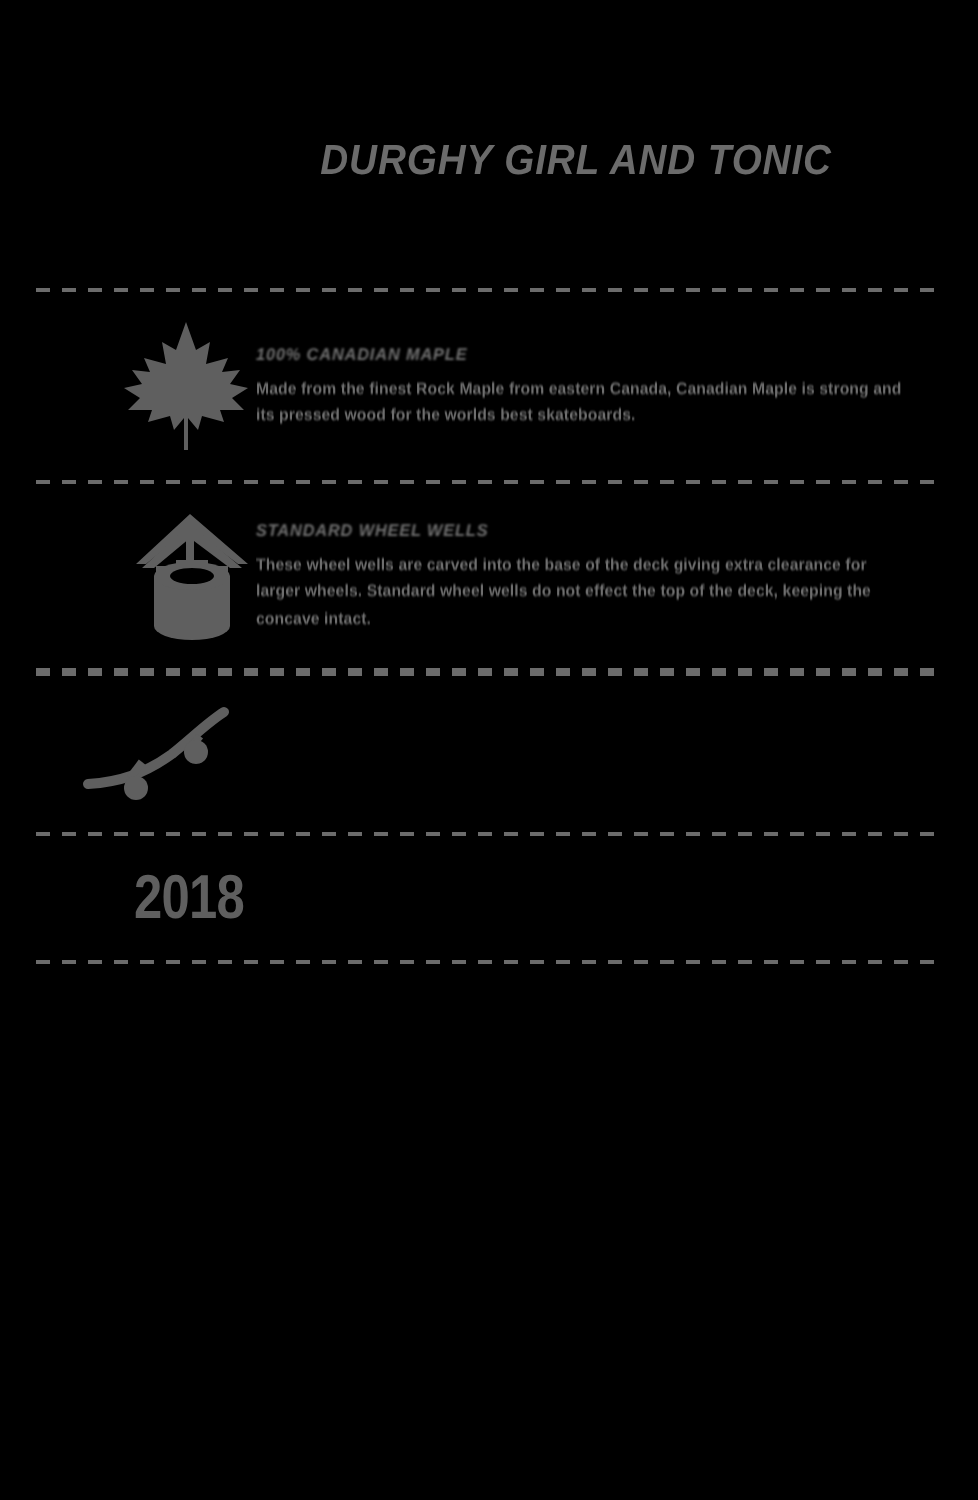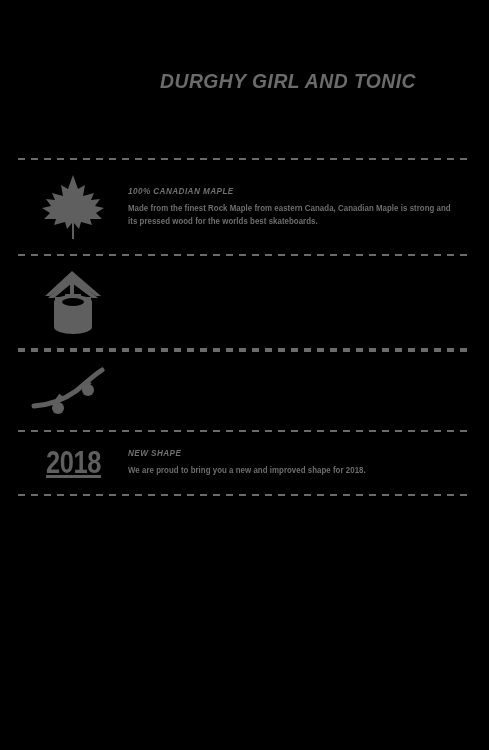--- a/index.html
+++ b/index.html
@@ -44,21 +44,21 @@
     text-transform: uppercase;
     transform: scaleX(0.92);
     transform-origin: center;
     white-space: nowrap;
     filter: blur(0.35px);
   }
 
   
   .features {
     position: absolute;
-    top: 158px;
+    top: 144px;
     left: 18px;
     width: 454px;
   }
 
   .divider {
     width: 100%;
     height: 2px;
     background-image: repeating-linear-gradient(
       to right,
       #6b6b6b 0px,
@@ -73,23 +73,22 @@
     align-items: center;
     padding: 13px 0 13px 0;
     min-height: 58px;
     box-sizing: border-box;
   }
 
   .icon-cell {
     flex: 0 0 110px;
     display: flex;
     align-items: center;
-    justify-content: center;
+    justify-content: flex-end;
     color: #5f5f5f;
-    text-decoration: underline;
   }
   .icon-cell svg {
     display: block;
     fill: #5f5f5f;
     stroke: none;
   }
 
   .year-badge {
     font-family: "Liberation Sans", sans-serif;
     font-size: 31px;
@@ -164,20 +163,24 @@
           <path d="M31 2 L60 27 L55 27 L31 9 L9 27 L4 27 Z"></path>
           <path d="M31 7 L57 29 L51 29 L31 14 L13 29 L7 29 Z"></path>
           <rect x="29" y="14" width="4" height="26"></rect>
           <rect x="14" y="28" width="36" height="4"></rect>
           <path d="M13 33 h38 v25 a19 7 0 0 1 -38 0 Z"></path>
           <ellipse cx="32" cy="33" rx="19" ry="7"></ellipse>
           <ellipse cx="32" cy="33" rx="11" ry="4" fill="#000000"></ellipse>
           <rect x="24" y="25" width="16" height="4"></rect>
         </svg>
       </div>
+      <div class="text-cell">
+        <p class="feat-heading">STANDARD WHEEL WELLS</p>
+        <p class="feat-body">These wheel wells are carved into the base of the deck giving extra clearance for larger wheels. Standard wheel wells do not effect the top of the deck, keeping the concave intact.</p>
+      </div>
     </div>
 
     <div class="divider"></div>
 
 
     <div class="divider"></div>
 
     <div class="row">
       <div class="icon-cell">
         <svg width="90" height="52" viewBox="0 0 90 52" aria-hidden="true">
@@ -189,22 +192,18 @@
         </svg>
       </div>
     </div>
 
     <div class="divider"></div>
 
     <div class="row">
       <div class="icon-cell">
         <span class="year-badge">2018</span>
       </div>
-      <div class="text-cell">
-        <p class="feat-heading">NEW SHAPE</p>
-        <p class="feat-body">We are proud to bring you a new and improved shape for 2018.</p>
-      </div>
     </div>
 
     <div class="divider"></div>
 
   </div>
 </div>
 
 </body></html>

